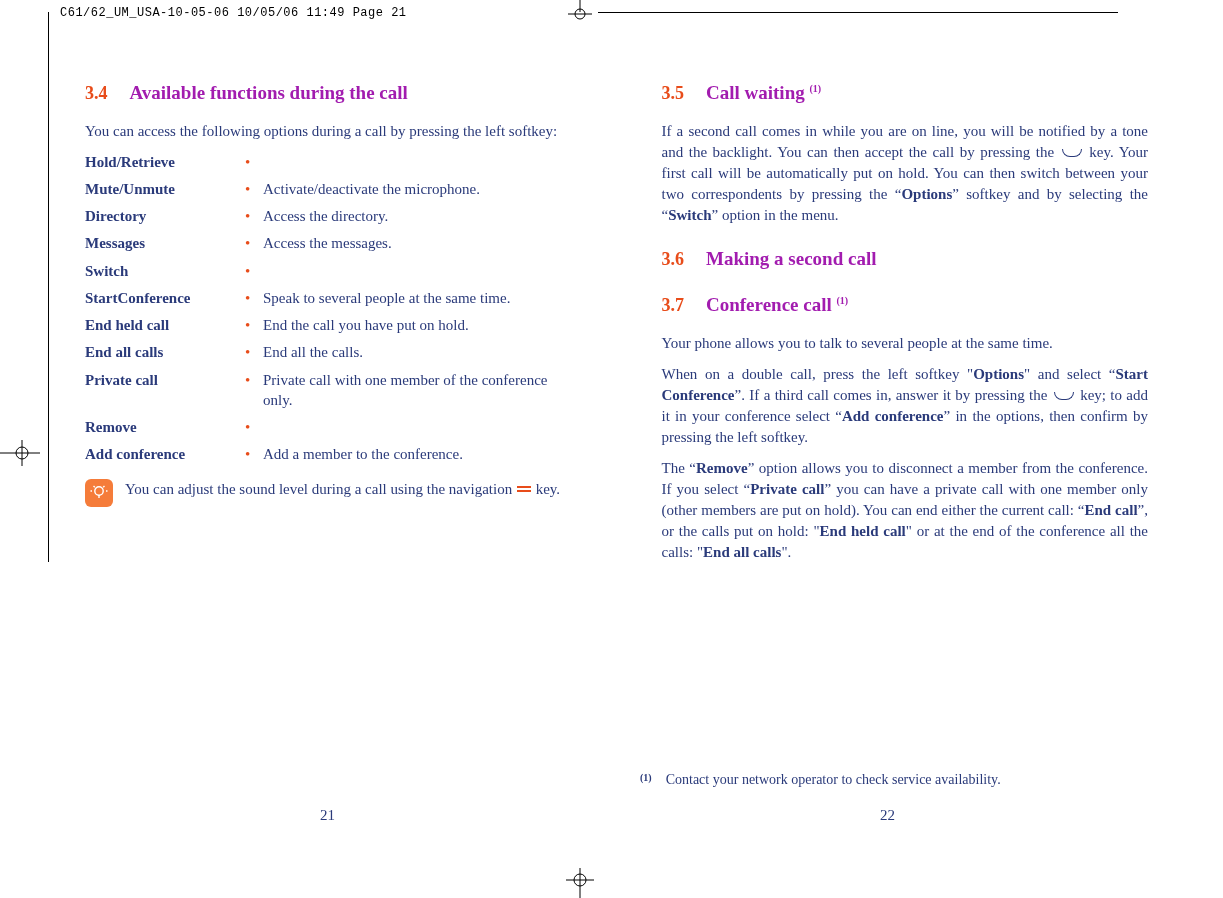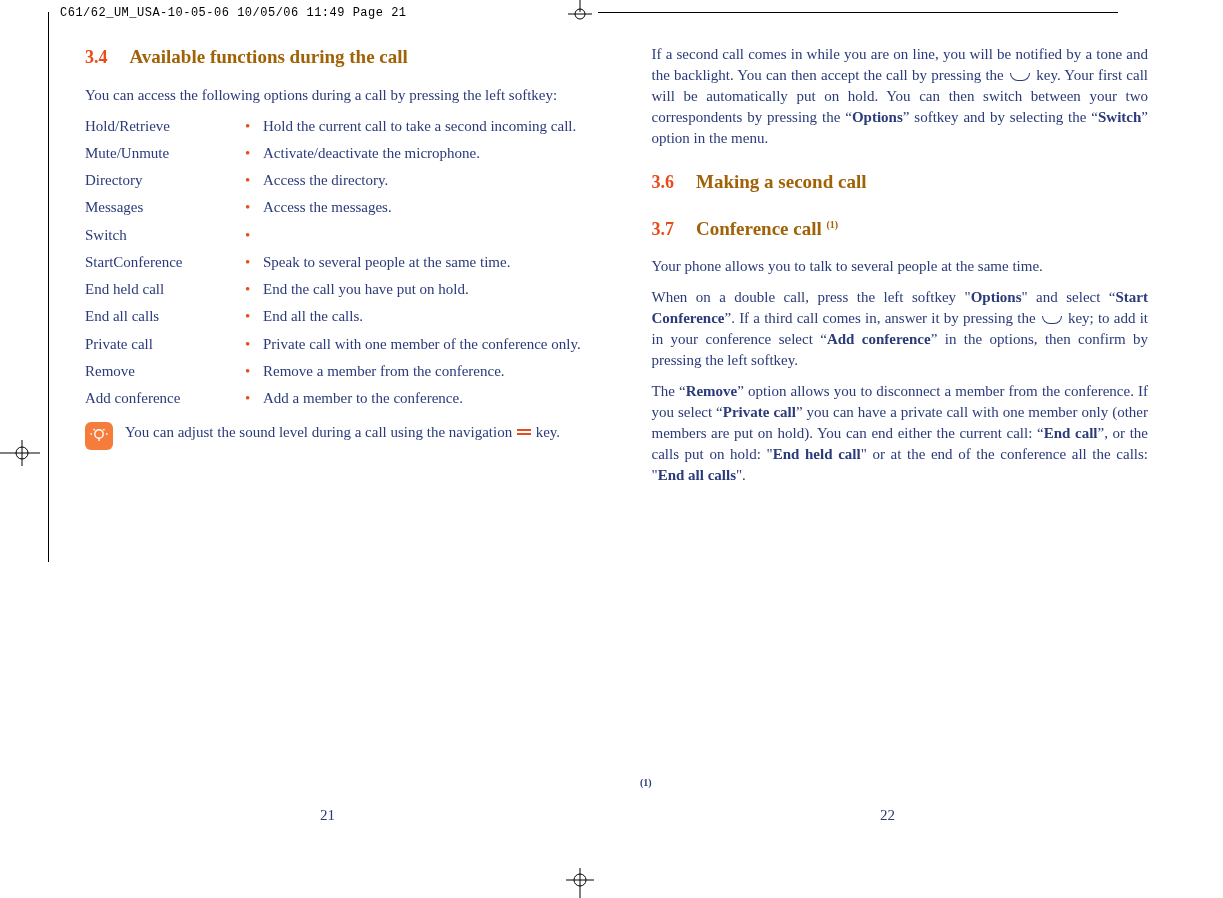--- a/index.html
+++ b/index.html
@@ -53,41 +53,41 @@
   .frame-line-left {
     position: absolute;
     top: 12px;
     left: 48px;
     width: 1px;
     height: 550px;
     background: #000;
   }
   .columns {
     display: flex;
-    padding: 44px 75px 0 85px;
-    gap: 70px;
+    padding: 80px 75px 0 85px;
+    gap: 90px;
   }
   .col {
     flex: 1;
     font-size: 15px;
     line-height: 1.4;
   }
   .sec-head {
     display: flex;
     gap: 22px;
     margin-bottom: 14px;
     align-items: baseline;
   }
   .sec-num {
     color: #e84c1a;
     font-weight: bold;
     font-size: 18px;
   }
   .sec-title {
-    color: #a16207;
+    color: #a21caf;
     font-weight: bold;
     font-size: 19px;
   }
   .sup {
     font-size: 10px;
     vertical-align: super;
     font-weight: bold;
   }
   .para {
     color: #2a3a7a;
@@ -95,21 +95,21 @@
     margin-bottom: 10px;
   }
   .func-row {
     display: flex;
     margin-bottom: 7px;
     line-height: 1.35;
   }
   .func-label {
     width: 160px;
     flex-shrink: 0;
-    font-weight: normal;
+    font-weight: bold;
     color: #2a3a7a;
   }
   .func-bullet {
     color: #e84c1a;
     width: 18px;
     flex-shrink: 0;
   }
   .func-desc {
     color: #2a3a7a;
     flex: 1;
@@ -210,21 +210,20 @@
       <div class="sec-head">
         <span class="sec-num">3.4</span>
         <span class="sec-title">Available functions during the call</span>
       </div>
       <p class="para">You can access the following options during a call by pressing the left softkey:</p>
 
       <div id="func-list">
           <div class="func-row">
             <div class="func-label">Hold/Retrieve</div>
             <div class="func-bullet">•</div>
-            <div class="func-desc">Hold the current call to take a second incoming call.</div>
           </div>
           <div class="func-row">
             <div class="func-label">Mute/Unmute</div>
             <div class="func-bullet">•</div>
             <div class="func-desc">Activate/deactivate the microphone.</div>
           </div>
           <div class="func-row">
             <div class="func-label">Directory</div>
             <div class="func-bullet">•</div>
             <div class="func-desc">Access the directory.</div>
@@ -254,21 +253,20 @@
             <div class="func-desc">End all the calls.</div>
           </div>
           <div class="func-row">
             <div class="func-label">Private call</div>
             <div class="func-bullet">•</div>
             <div class="func-desc">Private call with one member of the conference only.</div>
           </div>
           <div class="func-row">
             <div class="func-label">Remove</div>
             <div class="func-bullet">•</div>
-            <div class="func-desc">Remove a member from the conference.</div>
           </div>
           <div class="func-row">
             <div class="func-label">Add conference</div>
             <div class="func-bullet">•</div>
             <div class="func-desc">Add a member to the conference.</div>
           </div>
         </div>
 
       <div class="tip-row">
         <div class="tip-icon">
@@ -286,20 +284,24 @@
                 <line x1="1" y1="4" x2="15" y2="4" stroke="#e84c1a" stroke-width="2"></line>
                 <line x1="1" y1="8" x2="15" y2="8" stroke="#e84c1a" stroke-width="2"></line>
               </svg></span><span> key.</span>
         </div>
       </div>
     </div>
   </div>
 
   <div class="col">
     <div class="sect-block">
+      <div class="sec-head">
+        <span class="sec-num">3.5</span>
+        <span class="sec-title"><span>Call waiting </span><span class="sup">(1)</span></span>
+      </div>
       <p class="para">
         <span>If a second call comes in while you are on line, you will be notified by a tone and the backlight. You can then accept the call by pressing the </span><span class="key-icon"></span><span> key. Your first call will be automatically put on hold. You can then switch between your two correspondents by pressing the “</span><span class="bold">Options</span><span>” softkey and by selecting the “</span><span class="bold">Switch</span><span>” option in the menu.</span>
       </p>
     </div>
 
     <div class="sect-block">
       <div class="sec-head">
         <span class="sec-num">3.6</span>
         <span class="sec-title">Making a second call</span>
       </div>
@@ -316,16 +318,17 @@
       </p>
       <p class="para">
         <span>The “</span><span class="bold">Remove</span><span>” option allows you to disconnect a member from the conference. If you select “</span><span class="bold">Private call</span><span>” you can have a private call with one member only (other members are put on hold). You can end either the current call: “</span><span class="bold">End call</span><span>”, or the calls put on hold: "</span><span class="bold">End held call</span><span>" or at the end of the conference all the calls: "</span><span class="bold">End all calls</span><span>".</span>
       </p>
     </div>
   </div>
 </div>
 
 <div class="footnote">
   <span class="fn-marker">(1)</span>
+  <span>Contact your network operator to check service availability.</span>
 </div>
 
 <div class="pagenum pn-left">21</div>
 <div class="pagenum pn-right">22</div>
 
 </body></html>

